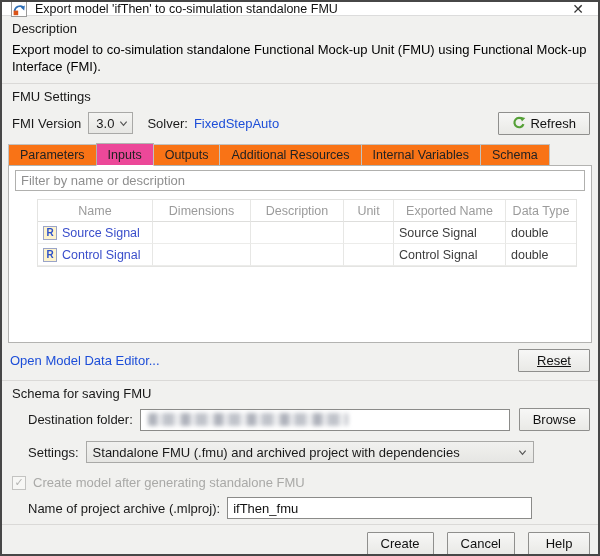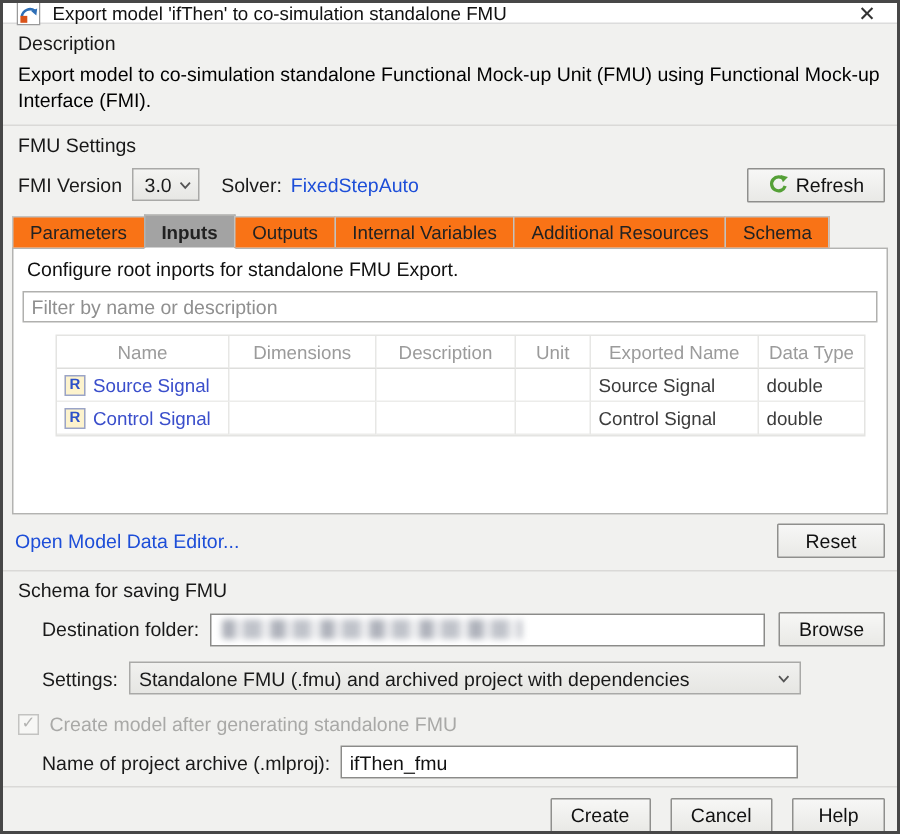--- a/index.html
+++ b/index.html
@@ -54,21 +54,21 @@
   }
 
   
   .tabbar { display:flex; align-items:flex-end; margin:0 0 0 6px; height:23px; flex:0 0 auto; position:relative; z-index:2; }
   .tab {
     height:21px; padding:0 11px; display:flex; align-items:center;
     background:#f97316; border:1px solid #c2c2c0; border-bottom:none;
     margin-right:-1px; font-size:12.5px; color:#222; cursor:pointer;
   }
   .tab.active {
-    height:23px; background:#a3a3a3; font-weight:bold;
+    height:23px; background:#ec4899; font-weight:normal;
     border:1px solid #b3b3b1; border-bottom:1px solid #ffffff;
     margin-bottom:-1px;
   }
 
   
   .panel {
     margin:0 6px; background:#ffffff; border:1px solid #b3b3b1;
     height:178px; padding:4px 6px; flex:0 0 auto; position:relative; z-index:1;
   }
   .instruction { margin:2px 3px 7px; color:#101010; }
@@ -90,21 +90,21 @@
   .inport-icon {
     width:14px; height:14px; flex:0 0 auto;
     background:#fdf3cd; border:1px solid #9aa4c8;
     display:flex; align-items:center; justify-content:center;
     font-size:10px; font-weight:bold; color:#2d51c9; line-height:1;
   }
   .cell-text { color:#3c3c3c; }
 
   
   .link-row { display:flex; align-items:center; justify-content:space-between; margin:6px 8px 4px 8px; flex:0 0 auto; }
-  .reset-btn { min-width:72px; }
+  .reset-btn { min-width:72px;text-decoration:underline; }
 
   
   .form-row { display:flex; align-items:center; margin:5px 8px 5px 10px; flex:0 0 auto; }
   .form-row .lbl { margin-right:7px; white-space:nowrap;margin-left:16px; }
   .text-input {
     height:22px; border:1px solid #8b8b89; background:#fff; padding:0 5px;
     font-family:"Liberation Sans", sans-serif; font-size:13px; color:#111;
   }
   .dest-input { flex:1 1 auto; display:flex; align-items:center; margin-right:9px; position:relative; }
   .redacted {
@@ -179,27 +179,26 @@
         <polygon points="9.6,0.8 15.2,2.2 11.3,6.3" fill="#55a037"></polygon>
       </svg>
       <span>Refresh</span>
     </button>
   </div>
 
   <div class="tabbar">
     <div class="tab">Parameters</div>
     <div class="tab active">Inputs</div>
     <div class="tab">Outputs</div>
+    <div class="tab">Additional Resources</div>
     <div class="tab">Internal Variables</div>
-    <div class="tab">Additional Resources</div>
     <div class="tab">Schema</div>
   </div>
 
   <div class="panel">
-    <div class="instruction">Configure root inports for standalone FMU Export.</div>
     <input class="filter-input" type="text" placeholder="Filter by name or description" style="">
     <div class="grid-table">
       <div class="t-row t-head">
         <div class="t-cell">Name</div>
         <div class="t-cell">Dimensions</div>
         <div class="t-cell">Description</div>
         <div class="t-cell">Unit</div>
         <div class="t-cell">Exported Name</div>
         <div class="t-cell">Data Type</div>
       </div>

